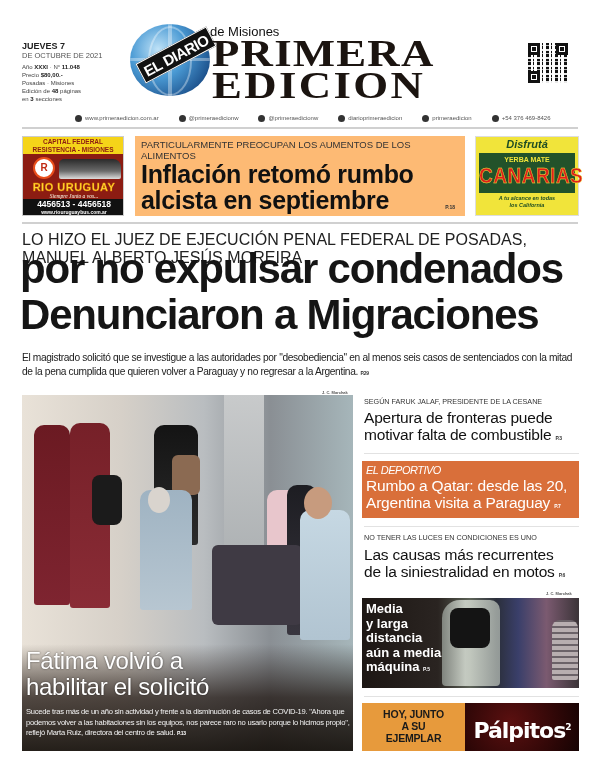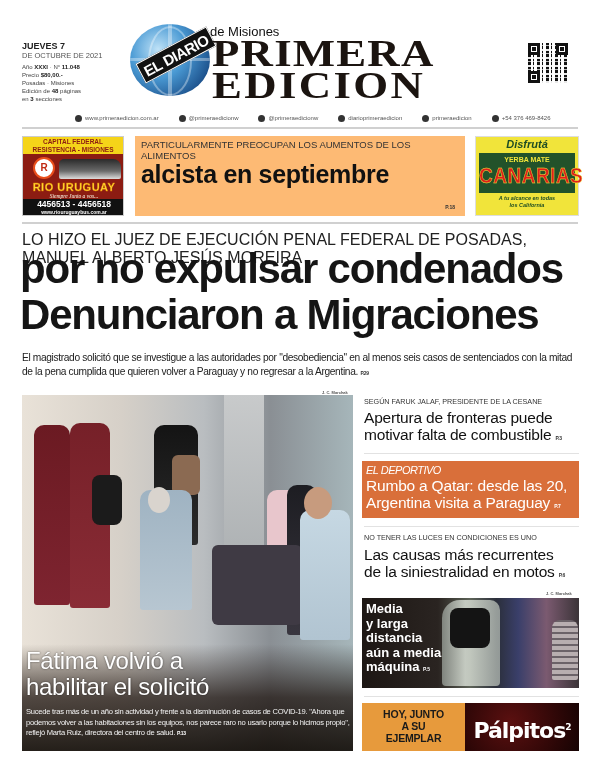--- a/index.html
+++ b/index.html
@@ -189,20 +189,21 @@
   <div class="slogan">Siempre Junto a vos...</div>
   <div class="phones">
     <span>4456513 - 4456518</span>
     <span class="web">www.riouruguaybus.com.ar</span>
   </div>
 </div>
 
 <div class="teaser-infl">
   <div class="kicker">PARTICULARMENTE PREOCUPAN LOS AUMENTOS DE LOS ALIMENTOS</div>
   <div class="title">
+    <div>Inflación retomó rumbo</div>
     <div>alcista en septiembre</div>
   </div>
   <div class="page">P.18</div>
 </div>
 
 <div class="ad-canarias">
   <div class="disf">Disfrutá</div>
   <div class="box">
     <div class="ym">YERBA MATE</div>
     <div class="can">CANARIAS</div>

